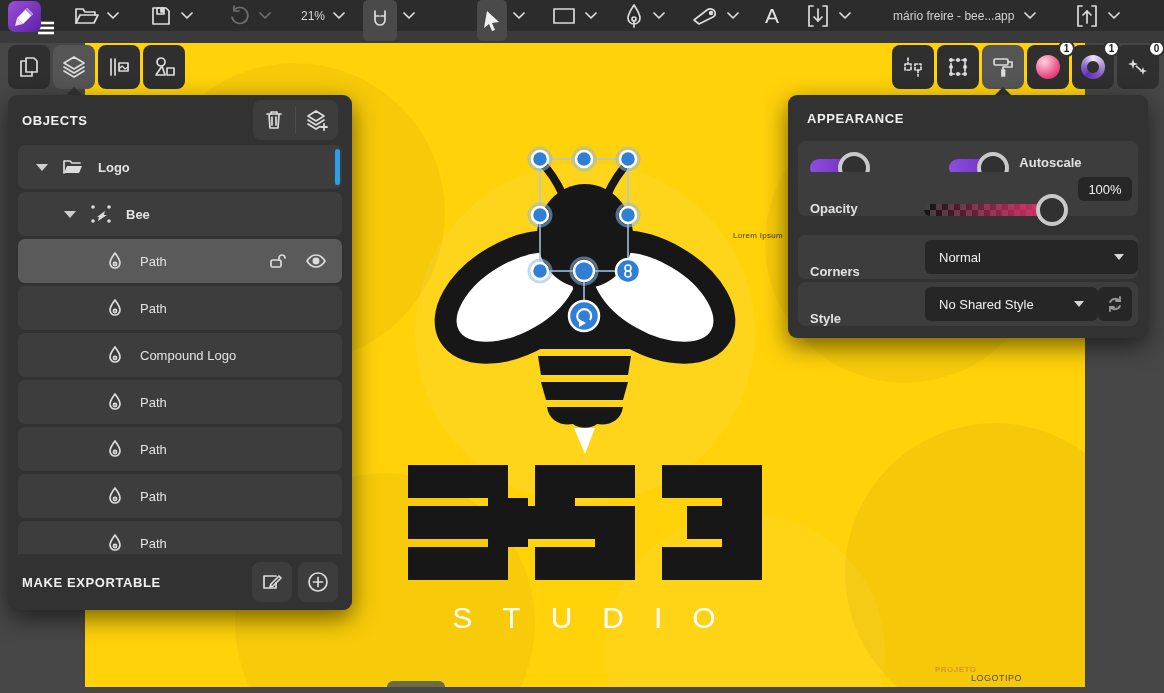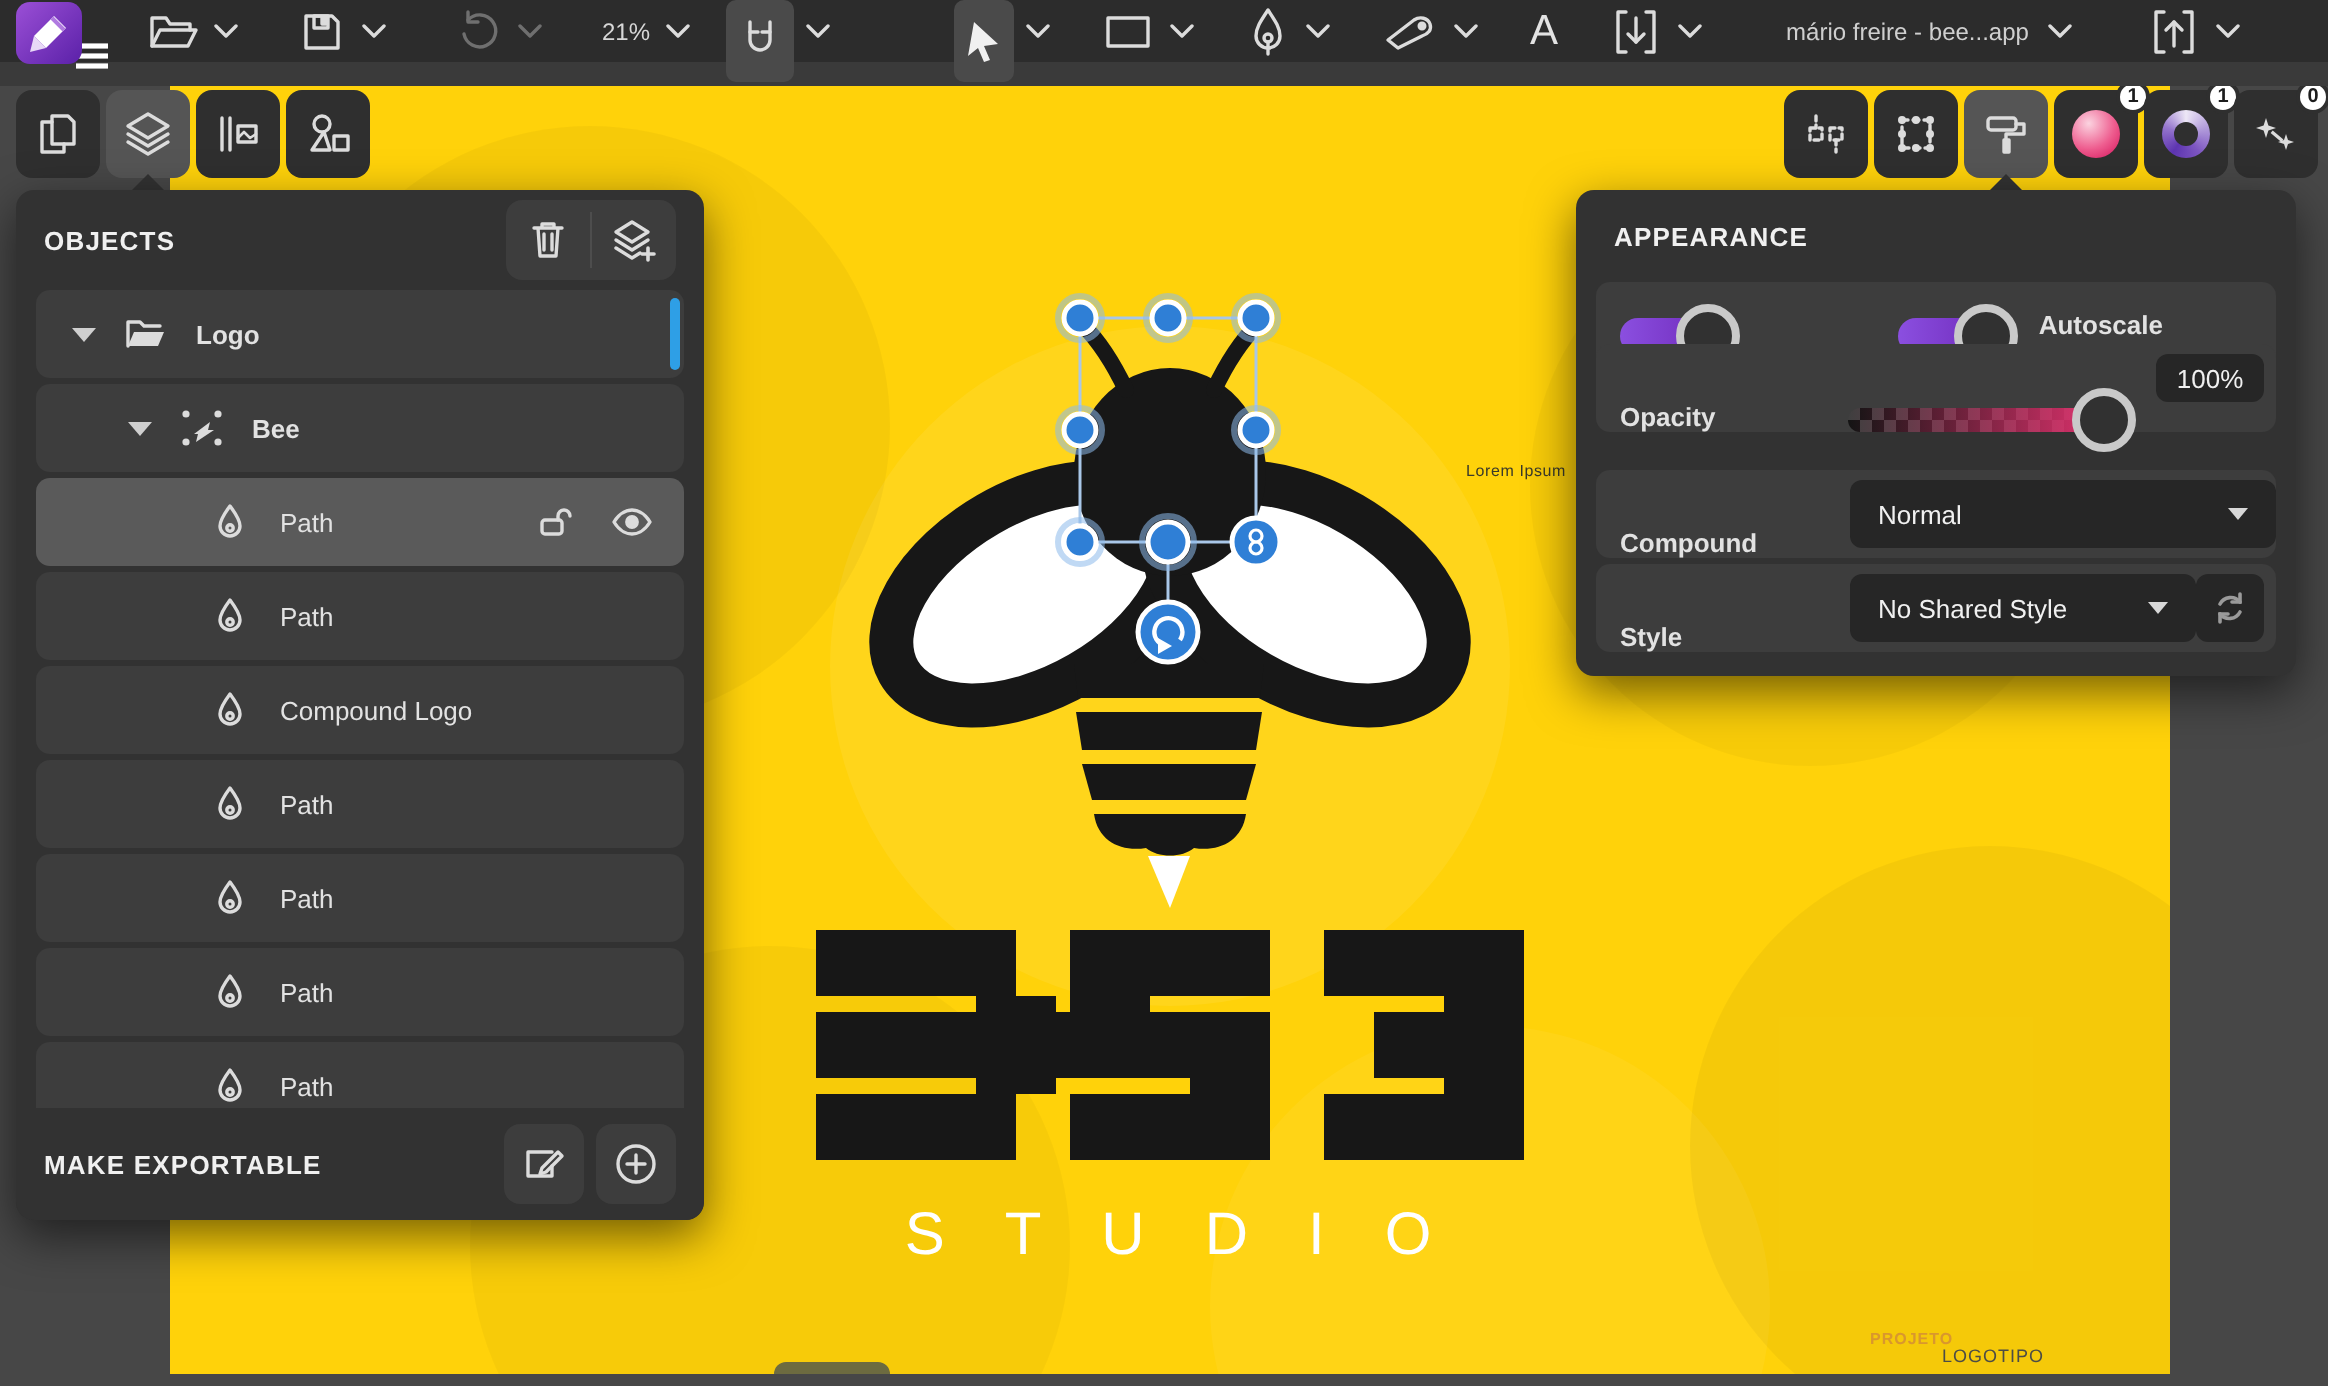--- a/index.html
+++ b/index.html
@@ -593,21 +593,21 @@
 
     <div class="aprow" style="top:77px;gap:22px;">
       <span class="lab">Opacity</span>
       <div class="opslider">
         <div class="opknob"></div>
       </div>
       <div class="valbox">100%</div>
     </div>
 
     <div class="aprow" style="top:140px;">
-      <span class="lab">Compound</span>
+      <span class="lab">Corners</span>
       <div class="dropdown" style="width:213px;">
         <span>Normal</span>
         <div class="dd-car"></div>
       </div>
     </div>
 
     <div class="aprow" style="top:187px;">
       <span class="lab">Style</span>
       <div class="dropdown" style="width:173px;">
         <span>No Shared Style</span>

